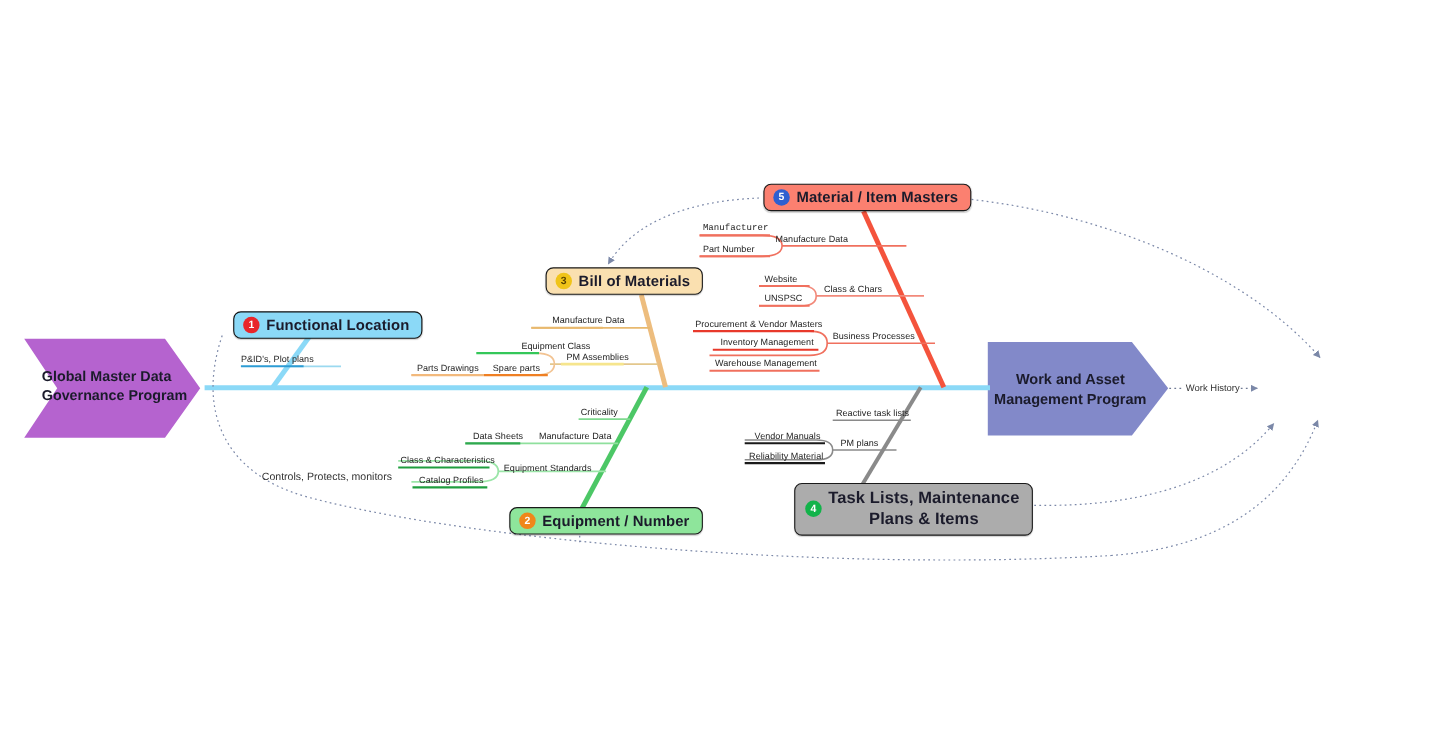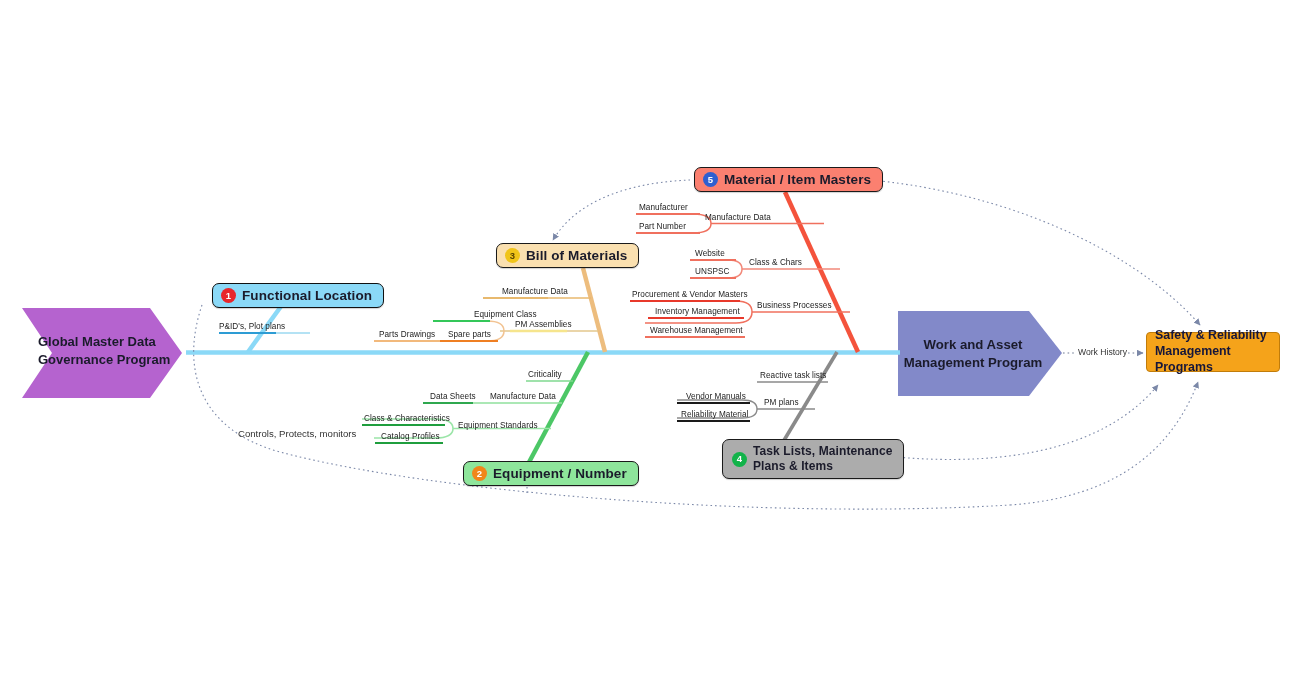--- a/index.html
+++ b/index.html
@@ -75,22 +75,23 @@
     background: #8ee59b;
   }
   #node-task-lists {
     left: 722px; top: 439px;
     background: #acacac;
     align-items: center;
     padding: 4px 11px 4px 9px;
   }
   #node-task-lists .node-label {
     white-space: pre-line;
+    text-align: center;
     line-height: 1.25;
-    font-size: 12px;
+    font-size: 15px;
   }
 
   
   .chev-label {
     position: absolute;
     text-align: center;
     font-weight: bold;
     color: #1b1b2b;
     line-height: 1.35;
     white-space: pre-line;
@@ -240,24 +241,20 @@
     <path d="M 1063 353 L 1074 353" fill="none" stroke="#6f7a94" stroke-width="1.1" stroke-dasharray="1.6 3"></path>
     <path d="M 1128 353 L 1143 353" fill="none" stroke="#6f7a94" stroke-width="1.1" stroke-dasharray="1.6 3" marker-end="url(#arrow-dot)"></path>
   </svg>
 
   <div class="chev-label" id="label-work-asset">Work and Asset
 Management Program</div>
 
   <div class="chev-label" id="label-global-program">Global Master Data
 Governance Program</div>
 
-  <div id="box-safety">
-    <span class="safety-text">Safety &amp; Reliability
-Management Programs</span>
-  </div>
 
   <div class="cap-note" id="cap-work-history">Work History</div>
 
   <div class="cap-note" id="cap-controls">Controls, Protects, monitors</div>
 
   <div class="node" id="node-functional-location">
     <span class="badge" style="background:#e8262b">1</span>
     <span class="node-label">Functional Location</span>
   </div>
 
@@ -283,21 +280,21 @@
   </div>
 
   <div class="cap" style="left:219px; top:322px;">P&amp;ID's, Plot plans</div>
 
   <div class="cap" style="left:502px; top:287px;">Manufacture Data</div>
   <div class="cap" style="left:515px; top:320px;">PM Assemblies</div>
   <div class="cap" style="left:438px; top:310px;margin-left:36px;">Equipment Class</div>
   <div class="cap" style="left:379px; top:330px;">Parts Drawings</div>
   <div class="cap" style="left:448px; top:330px;">Spare parts</div>
 
-  <div class="cap" style="left:639px; top:203px;">Manufacturer</div>
+  <div class="cap" style="left:639px; top:203px;font-family:Liberation Mono, monospace;">Manufacturer</div>
   <div class="cap" style="left:639px; top:222px;">Part Number</div>
   <div class="cap" style="left:705px; top:213px;">Manufacture Data</div>
 
   <div class="cap" style="left:695px; top:249px;">Website</div>
   <div class="cap" style="left:695px; top:267px;">UNSPSC</div>
   <div class="cap" style="left:749px; top:258px;">Class &amp; Chars</div>
 
   <div class="cap" style="left:632px; top:290px;">Procurement &amp; Vendor Masters</div>
   <div class="cap" style="left:655px; top:307px;">Inventory Management</div>
   <div class="cap" style="left:650px; top:326px;">Warehouse Management</div>

